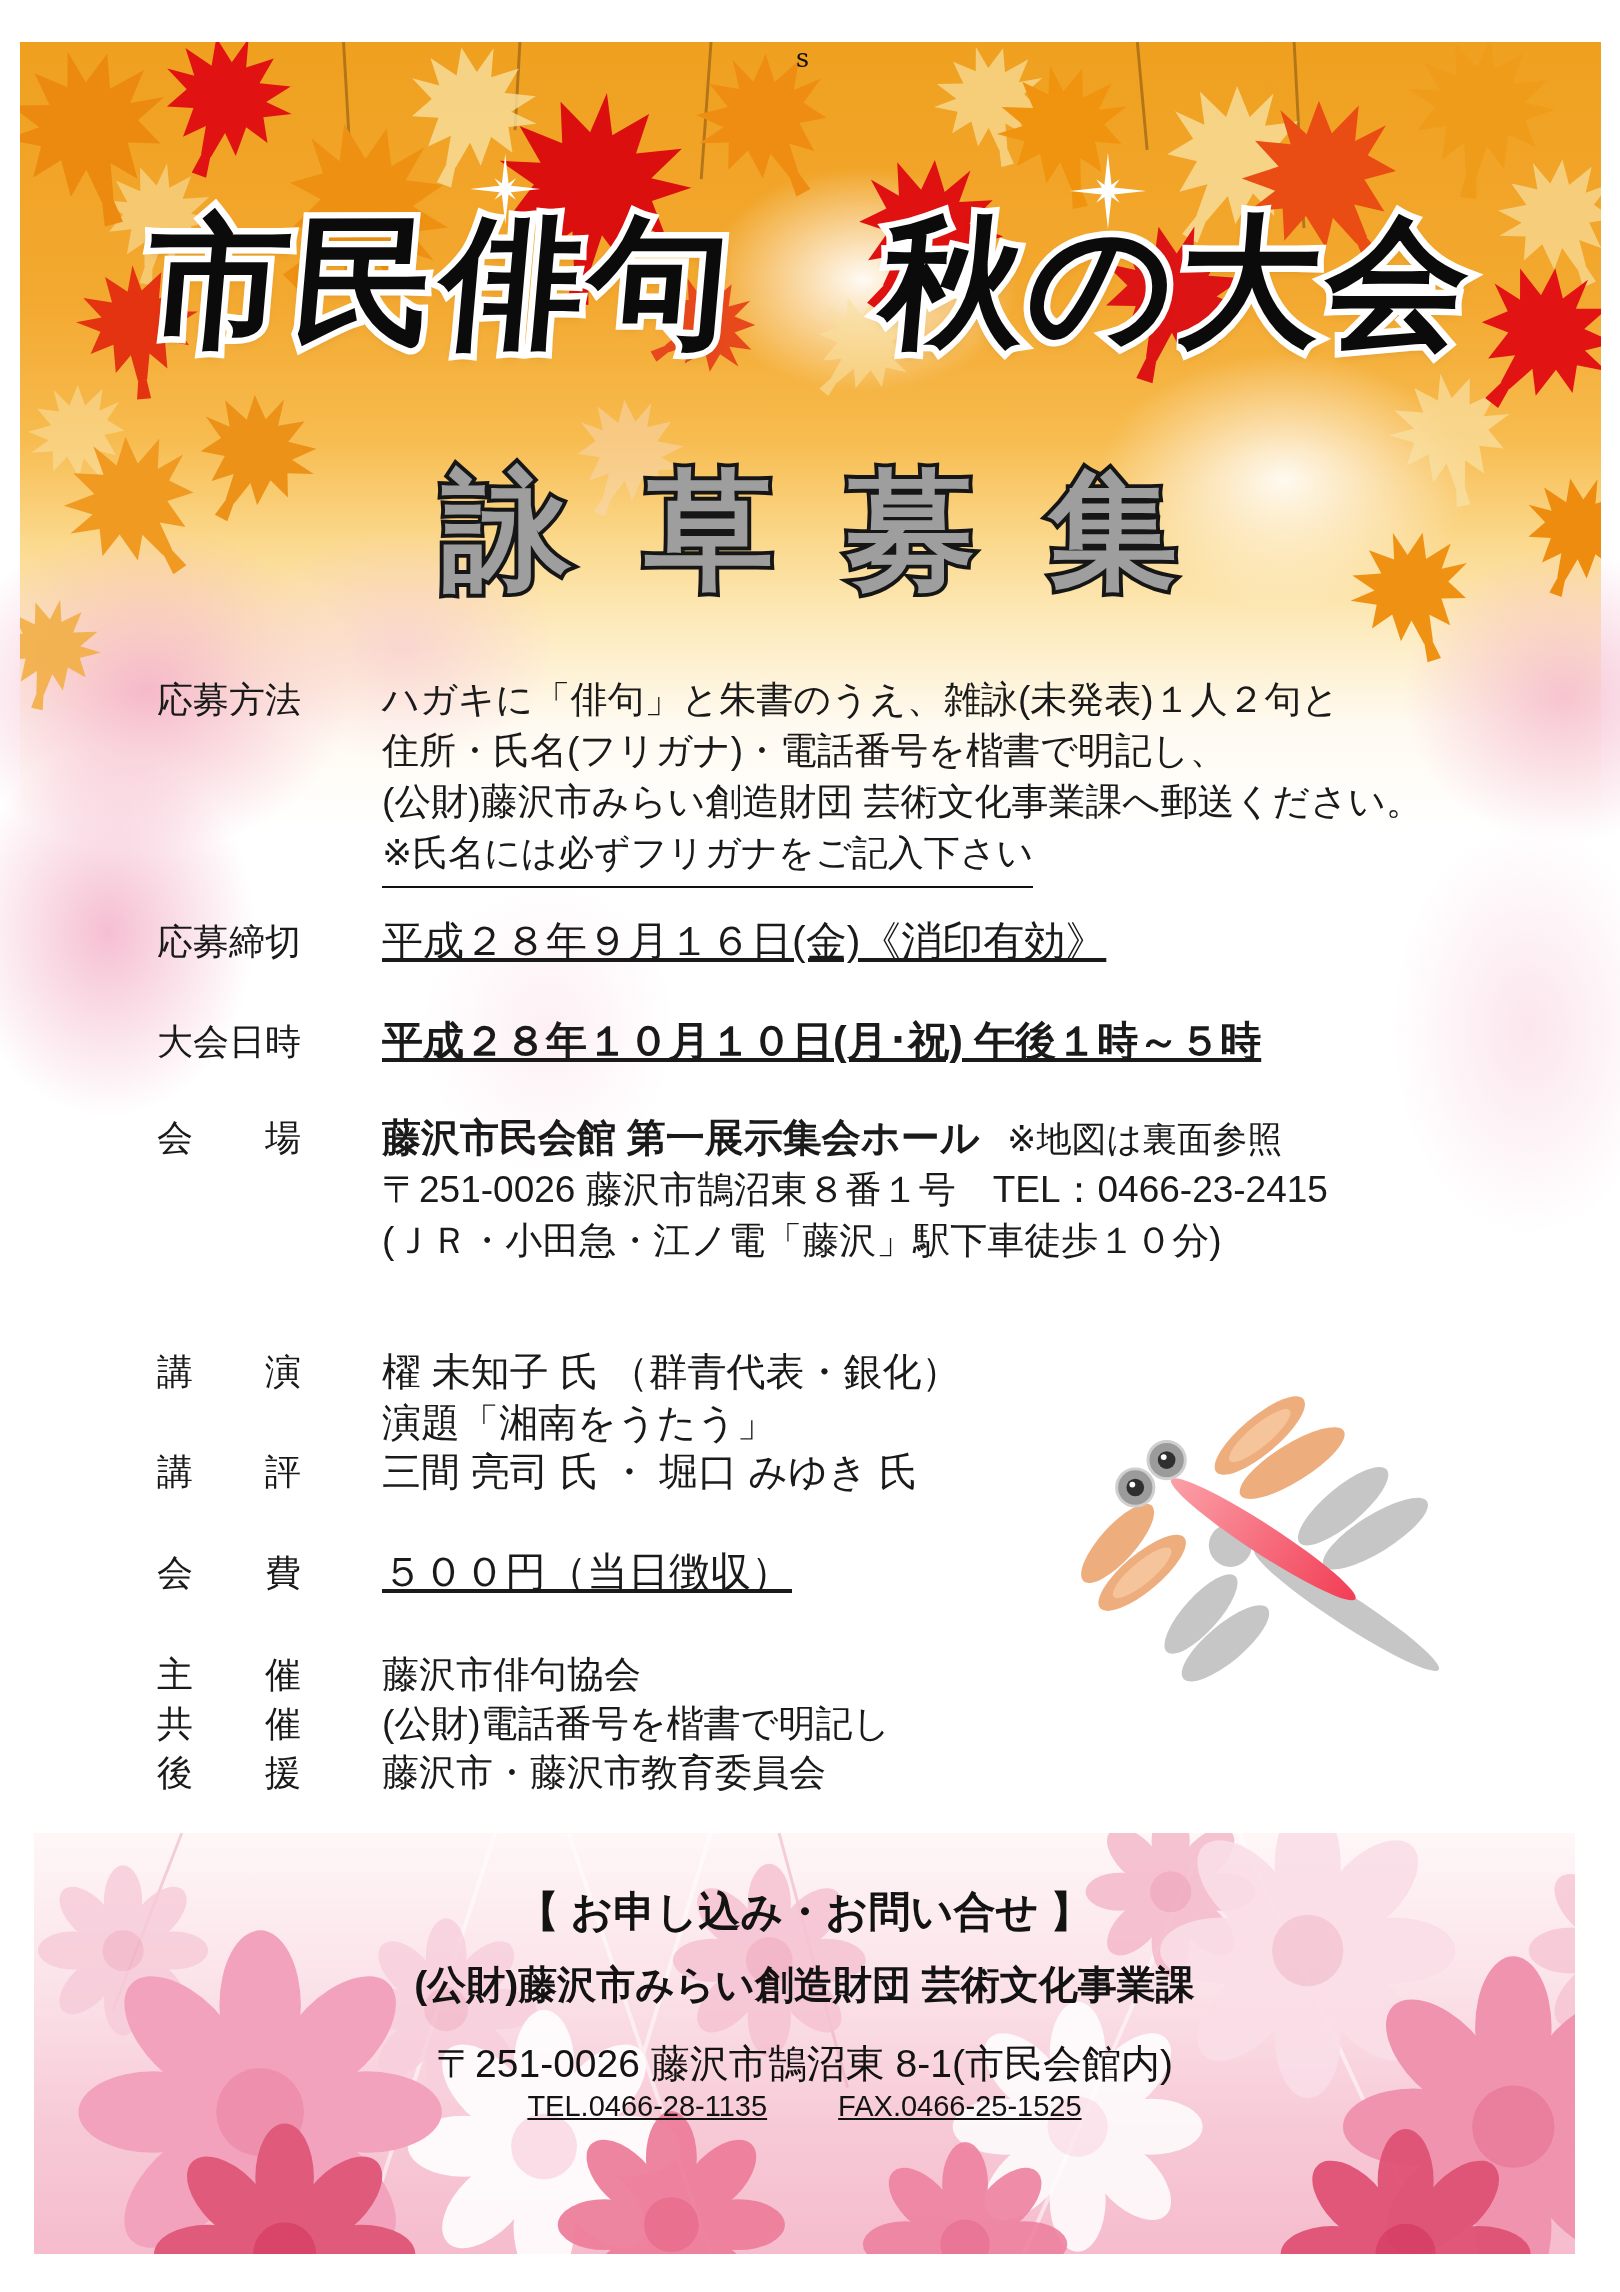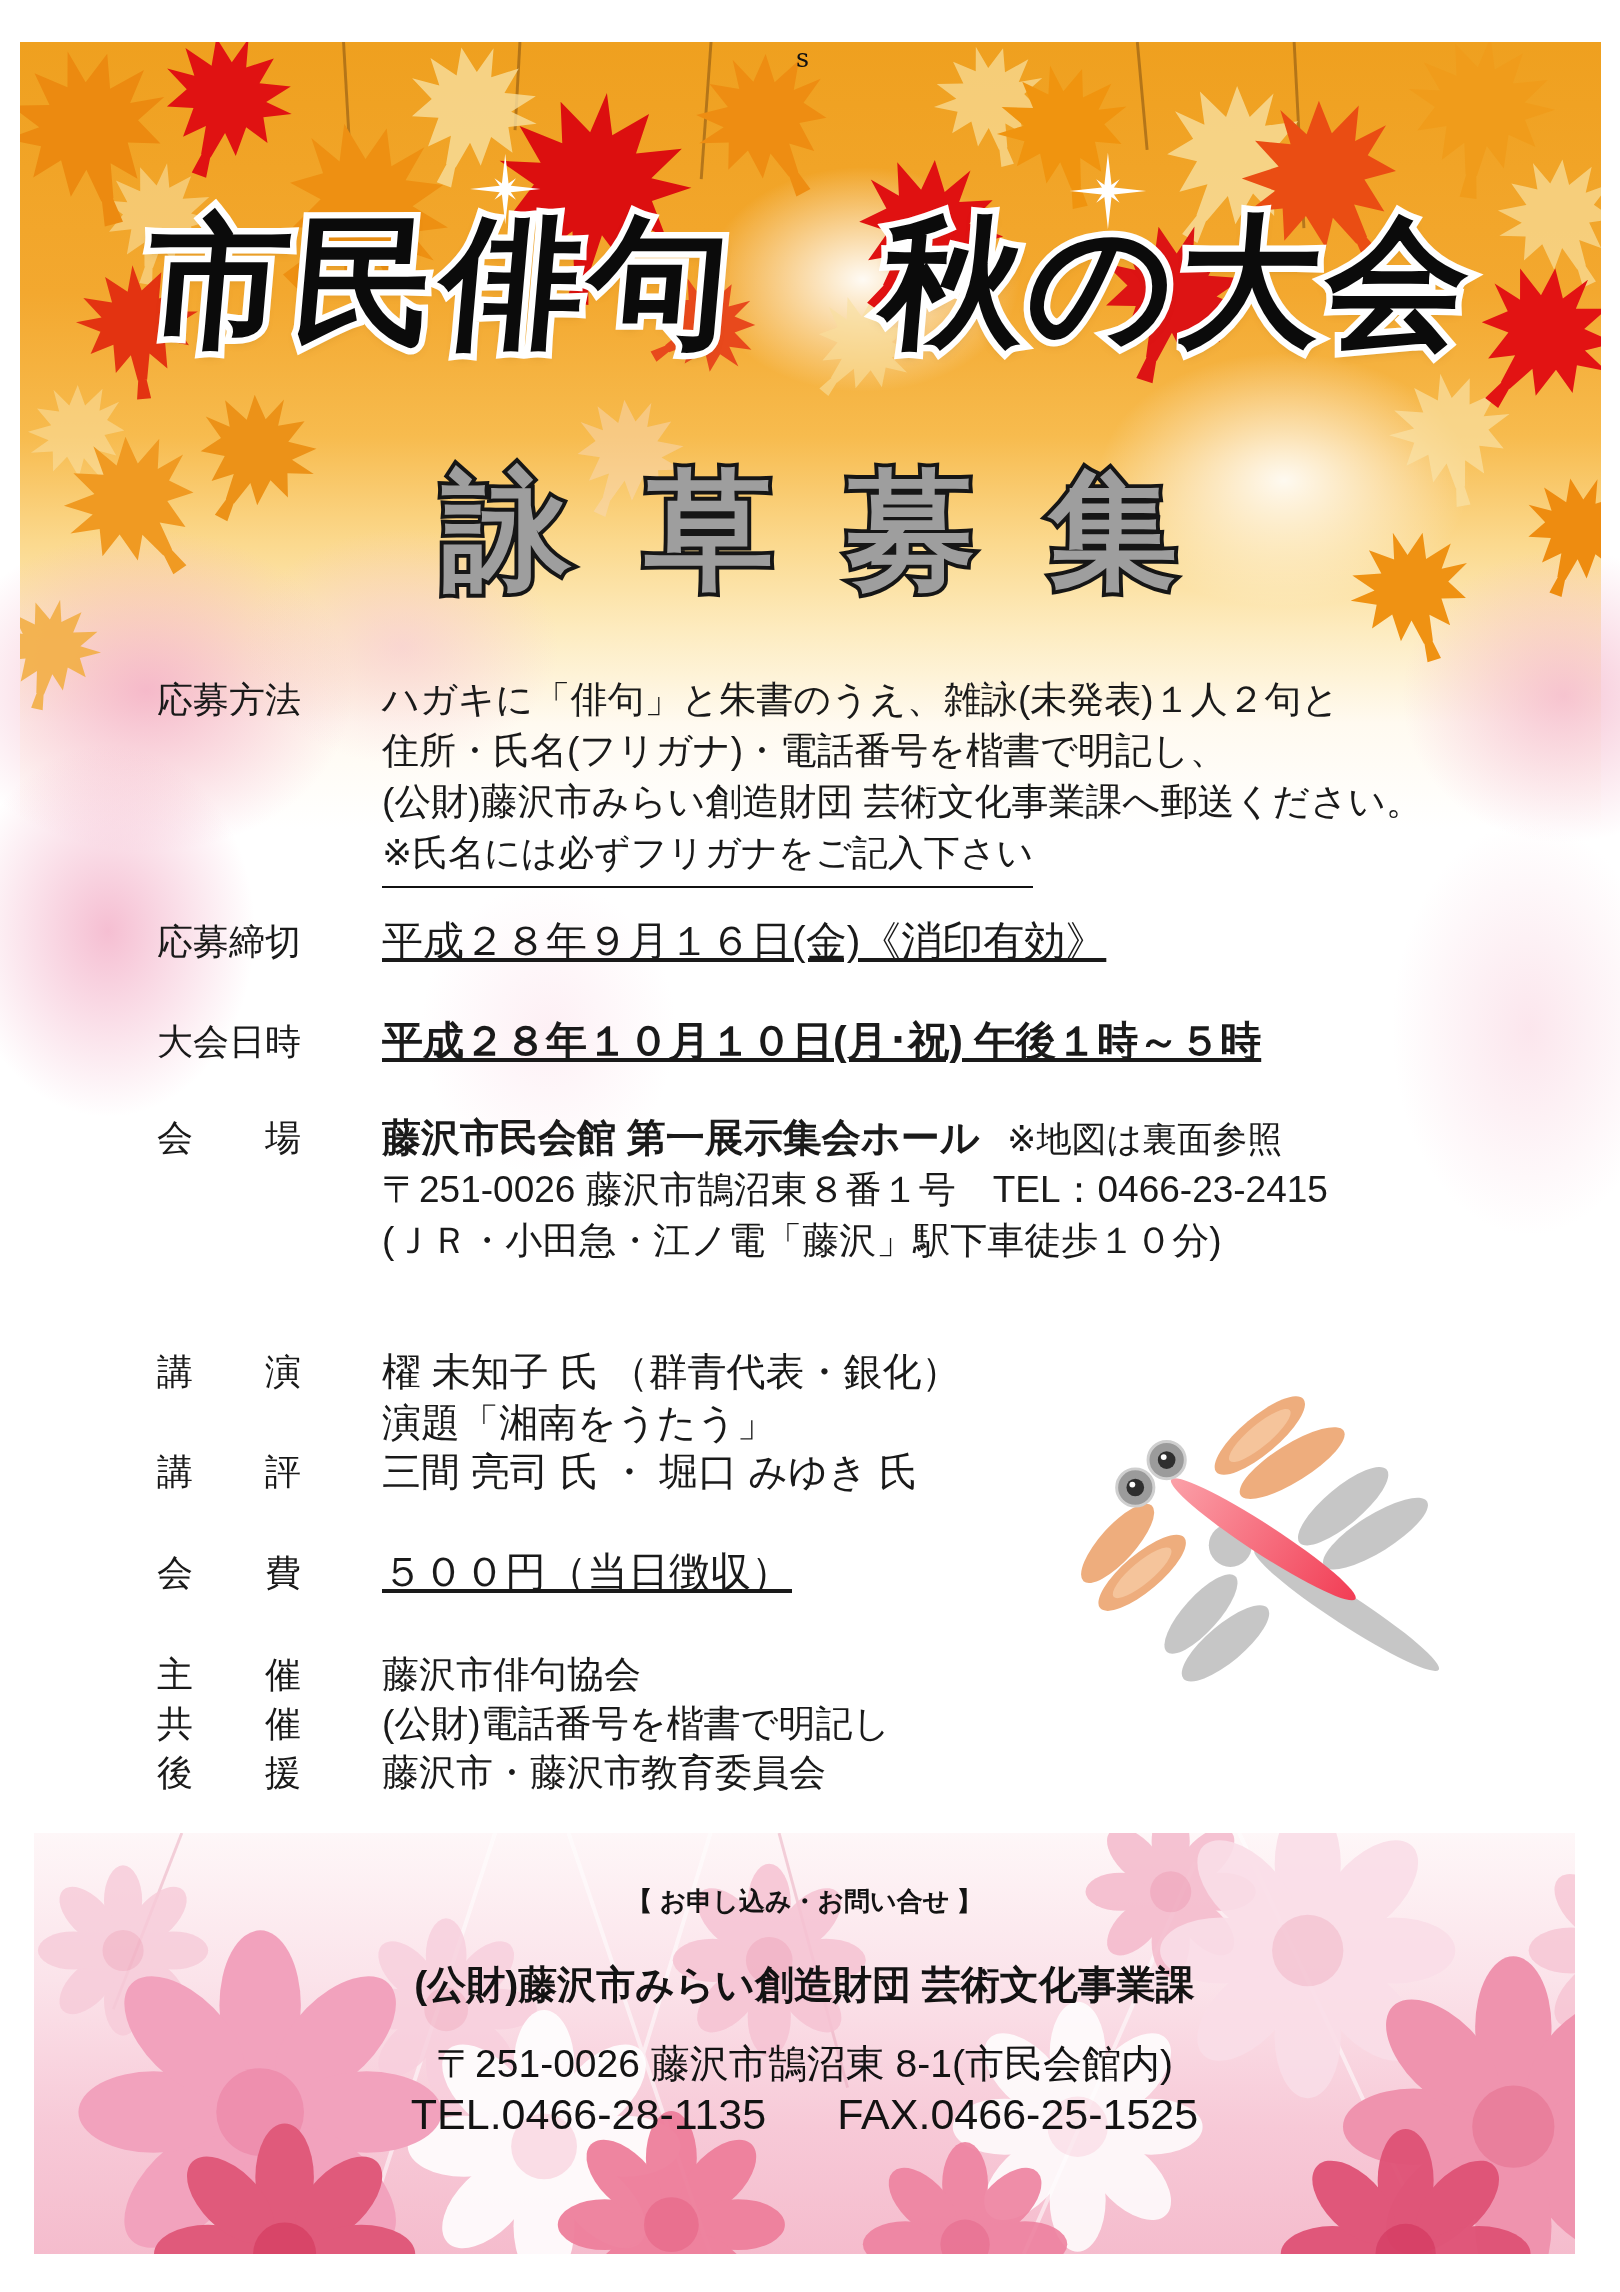--- a/index.html
+++ b/index.html
@@ -53,24 +53,24 @@
   .note-underline{display:inline-block;border-bottom:2.9px solid #111;padding-bottom:8px;font-size:36px;}
 
   
   .dragonfly{position:absolute;left:1049px;top:1362px;width:451px;height:353px;}
 
   
   .band{position:absolute;left:34px;top:1833px;width:1541px;height:421px;overflow:hidden;
     background:linear-gradient(180deg,#fef7f8 0%,#fbe3ea 35%,#f7c9d7 70%,#f5bccd 100%);}
   .band svg{position:absolute;left:0;top:0;}
   .band-text{position:absolute;left:0;width:100%;text-align:center;color:#131313;white-space:nowrap;}
-  .f-heading{top:51px;font-size:26px;font-weight:bold;}
+  .f-heading{top:51px;font-size:42px;font-weight:bold;}
   .f-org{top:125px;font-size:39px;font-weight:bold;}
   .f-addr{top:204px;font-size:39px;}
-  .f-tel{top:257px;font-size:43px;}
+  .f-tel{top:257px;font-size:29px;text-decoration:underline;}
   .f-tel .sep{display:inline-block;width:71px;}
 </style>
 </head>
 <body>
 
 <svg width="0" height="0" style="position:absolute" aria-hidden="true">
   <defs>
     <symbol id="leaf" overflow="visible">
       <path d="M0,-52 L6,-30 L24,-44 L20,-22 L44,-28 L30,-10 L52,-8 L32,2 L42,20 L22,14 L22,38 L8,24 L4,46 L-4,46 L-8,24 L-22,38 L-22,14 L-42,20 L-32,2 L-52,-8 L-30,-10 L-44,-28 L-20,-22 L-24,-44 L-6,-30 Z M-3,42 L3,42 L6,62 L-6,62 Z"></path>
     </symbol>

